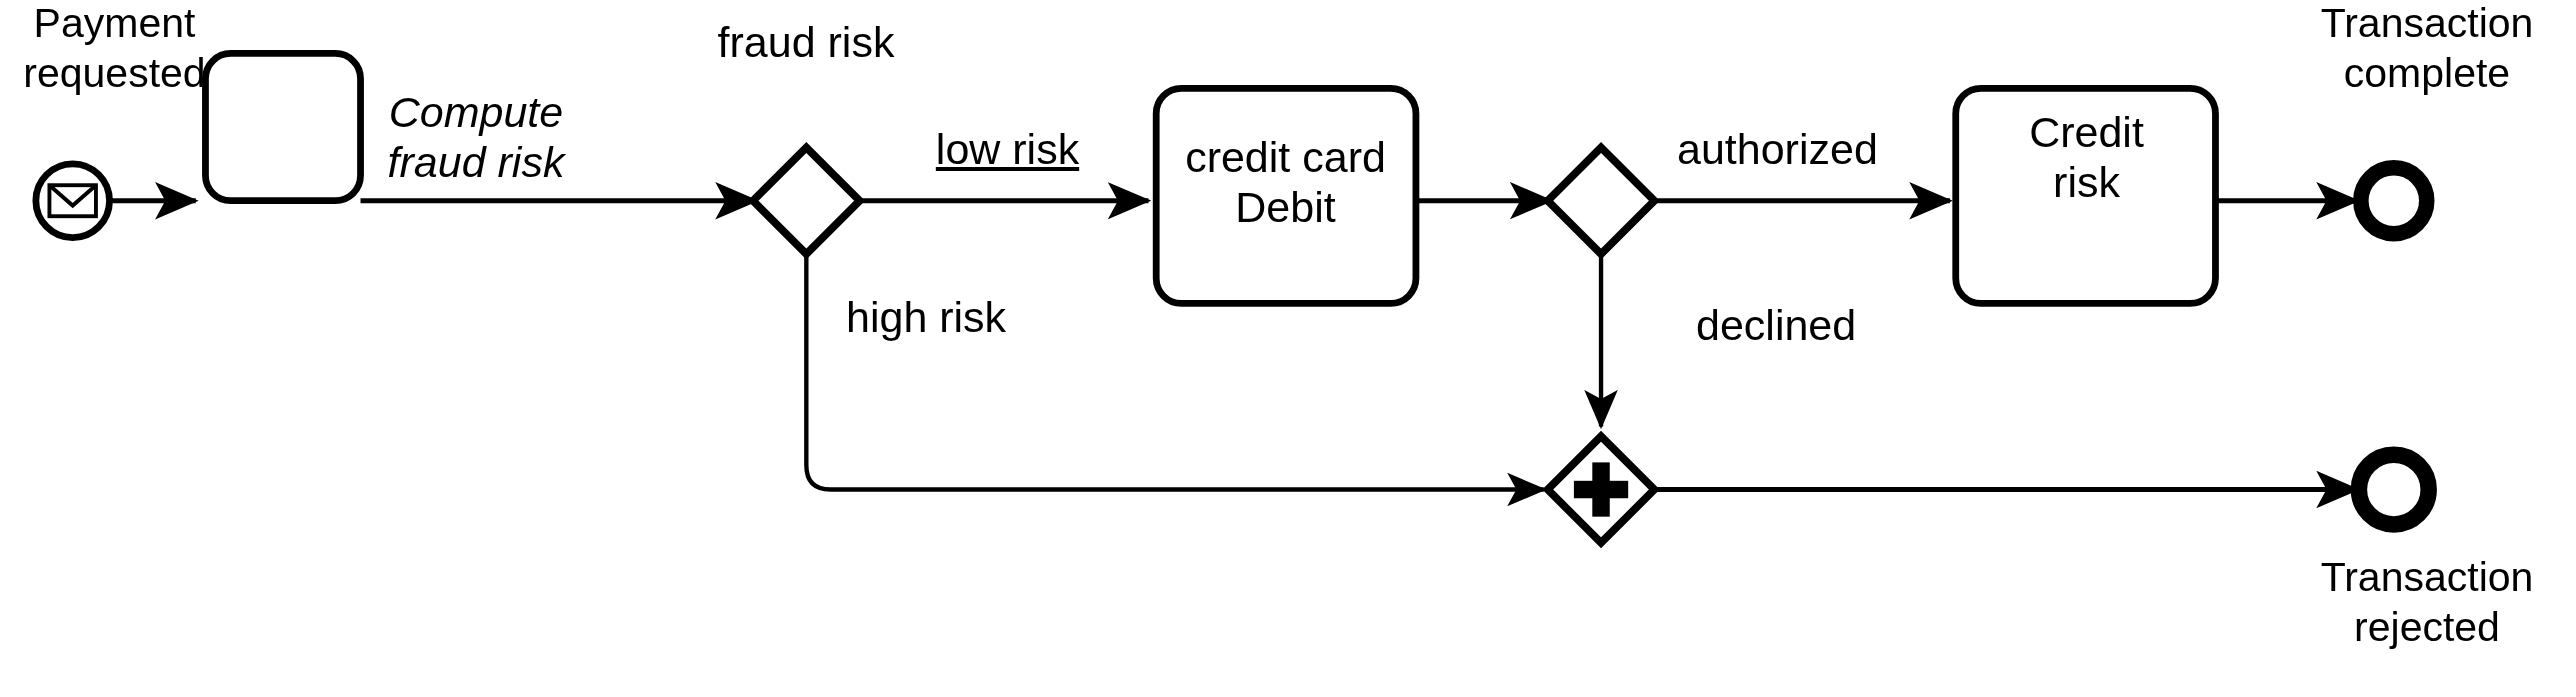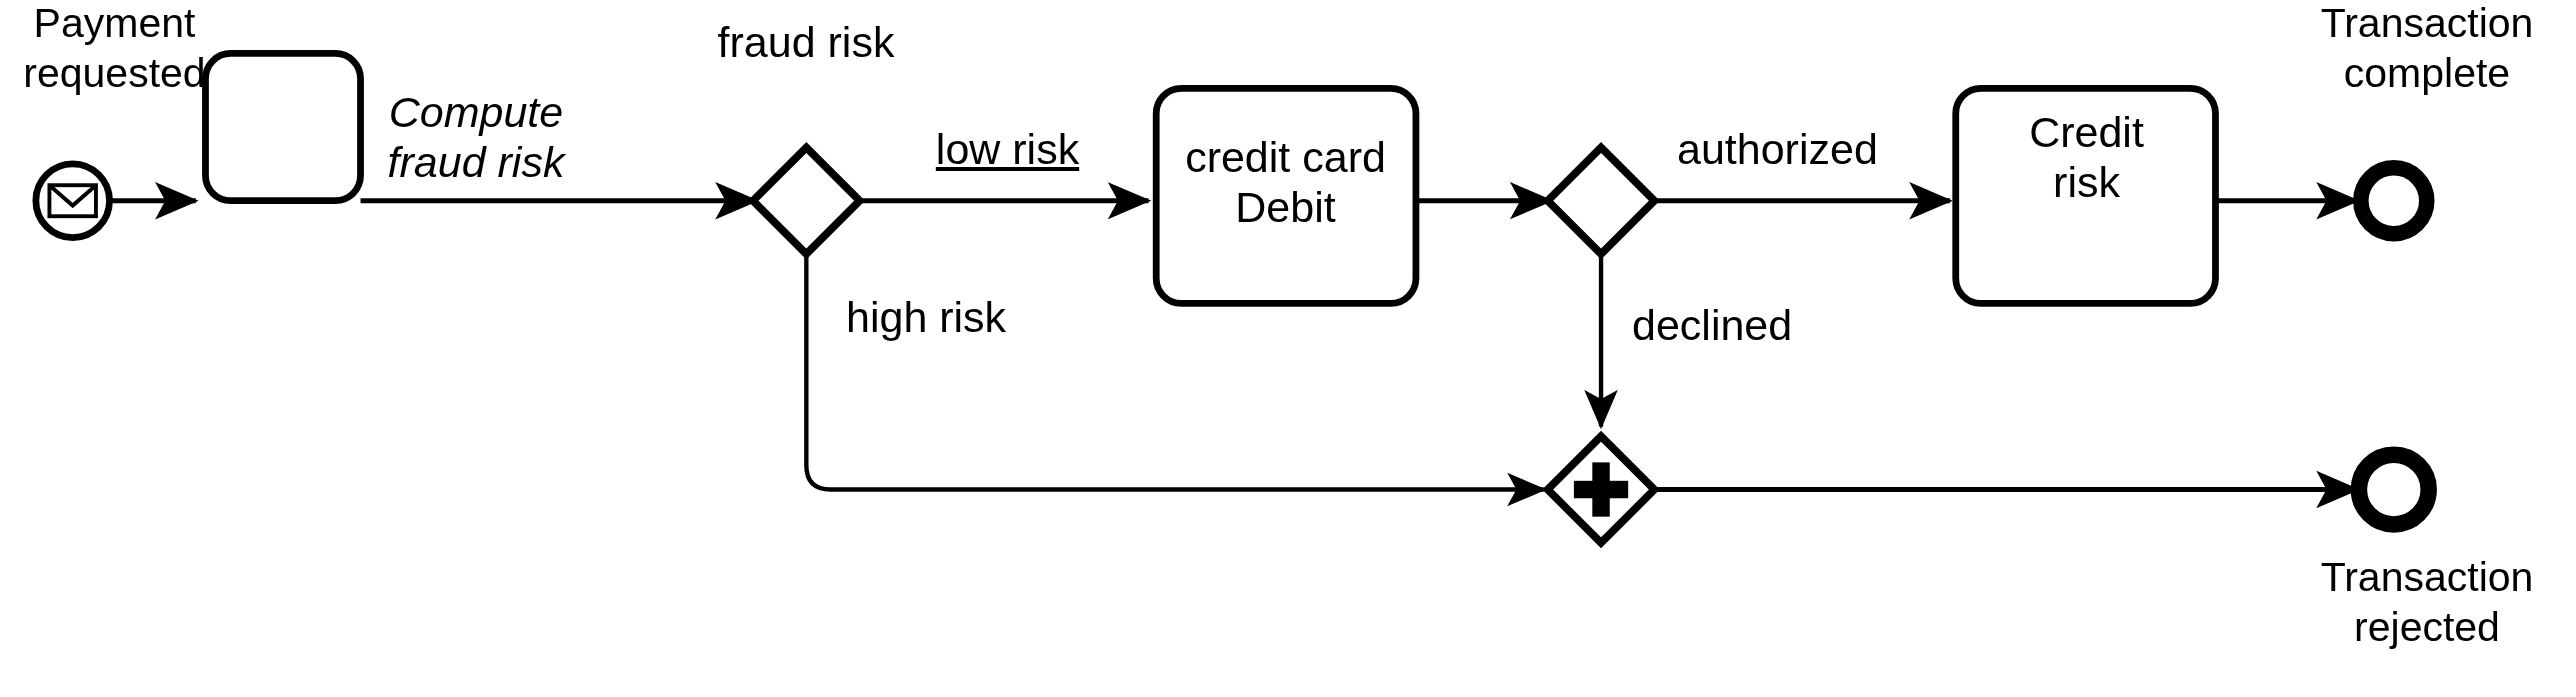--- a/index.html
+++ b/index.html
@@ -155,21 +155,21 @@
 
   <div style="position:absolute; left:1151px; top:132px; width:269px; text-align:center;
               font-size:43px; line-height:50px;">
     <div>credit card</div>
     <div>Debit</div>
   </div>
 
   <div style="position:absolute; left:1677px; top:124px; width:281px; text-align:left;
               font-size:43px; line-height:50px;">authorized</div>
 
-  <div style="position:absolute; left:1632px; top:300px; width:233px; text-align:left;
+  <div style="position:absolute; left:1696px; top:300px; width:233px; text-align:left;
               font-size:43px; line-height:50px;">declined</div>
 
   <div style="position:absolute; left:1952px; top:107px; width:269px; text-align:center;
               font-size:43px; line-height:50px;">
     <div>Credit</div>
     <div>risk</div>
   </div>
 
   <div style="position:absolute; left:2278px; top:-1.9px; width:298px; text-align:center;
               font-size:41px; line-height:50px;">

